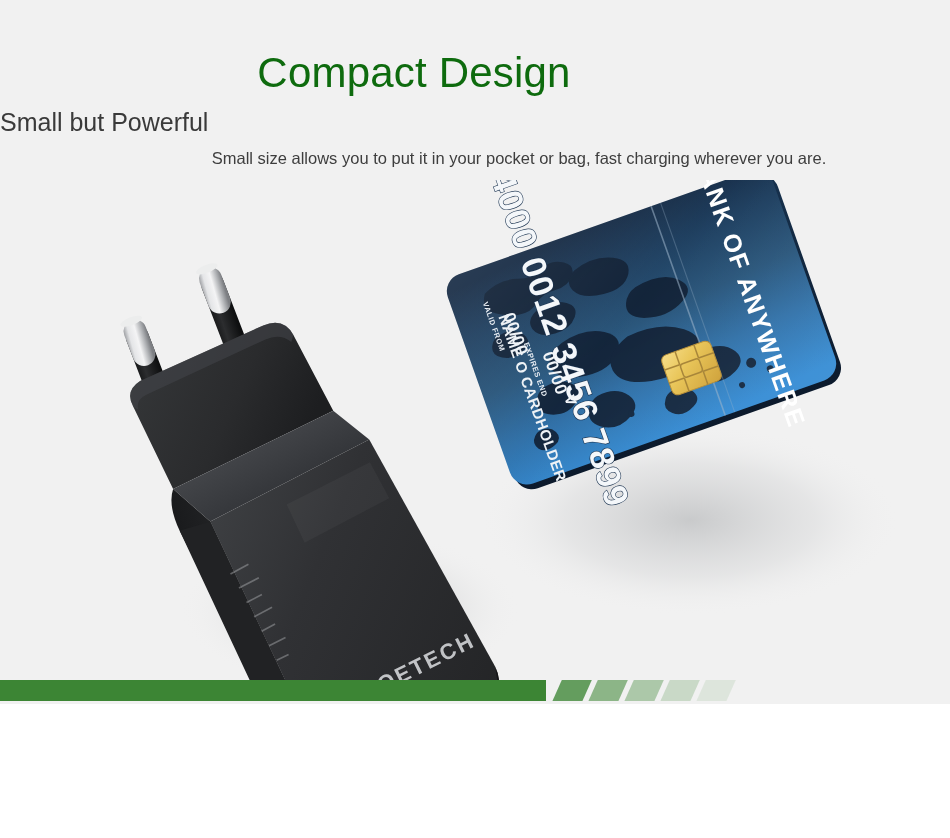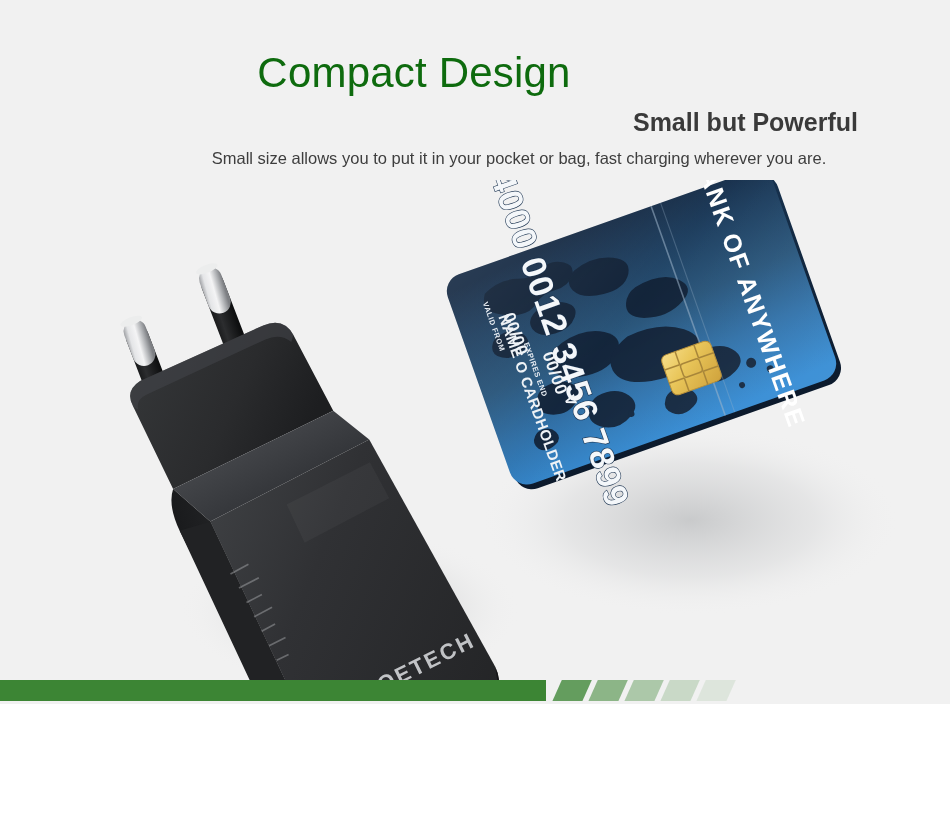--- a/index.html
+++ b/index.html
@@ -37,23 +37,23 @@
     font-weight: 400;
     letter-spacing: 0.2px;
     color: #0e6b0e;
     line-height: 1.0;
   }
   .subtitle {
     position: absolute;
     left: 0;
     top: 110px;
     width: 858px;
-    text-align: right;
+    text-align: left;
     font-size: 25px;
-    font-weight: 700;
+    font-weight: 400;
     color: #3a3a3a;
     line-height: 1.0;
   }
   .desc {
     position: absolute;
     left: 0;
     top: 150px;
     width: 950px;
     text-align: center;
     font-size: 16.5px;

